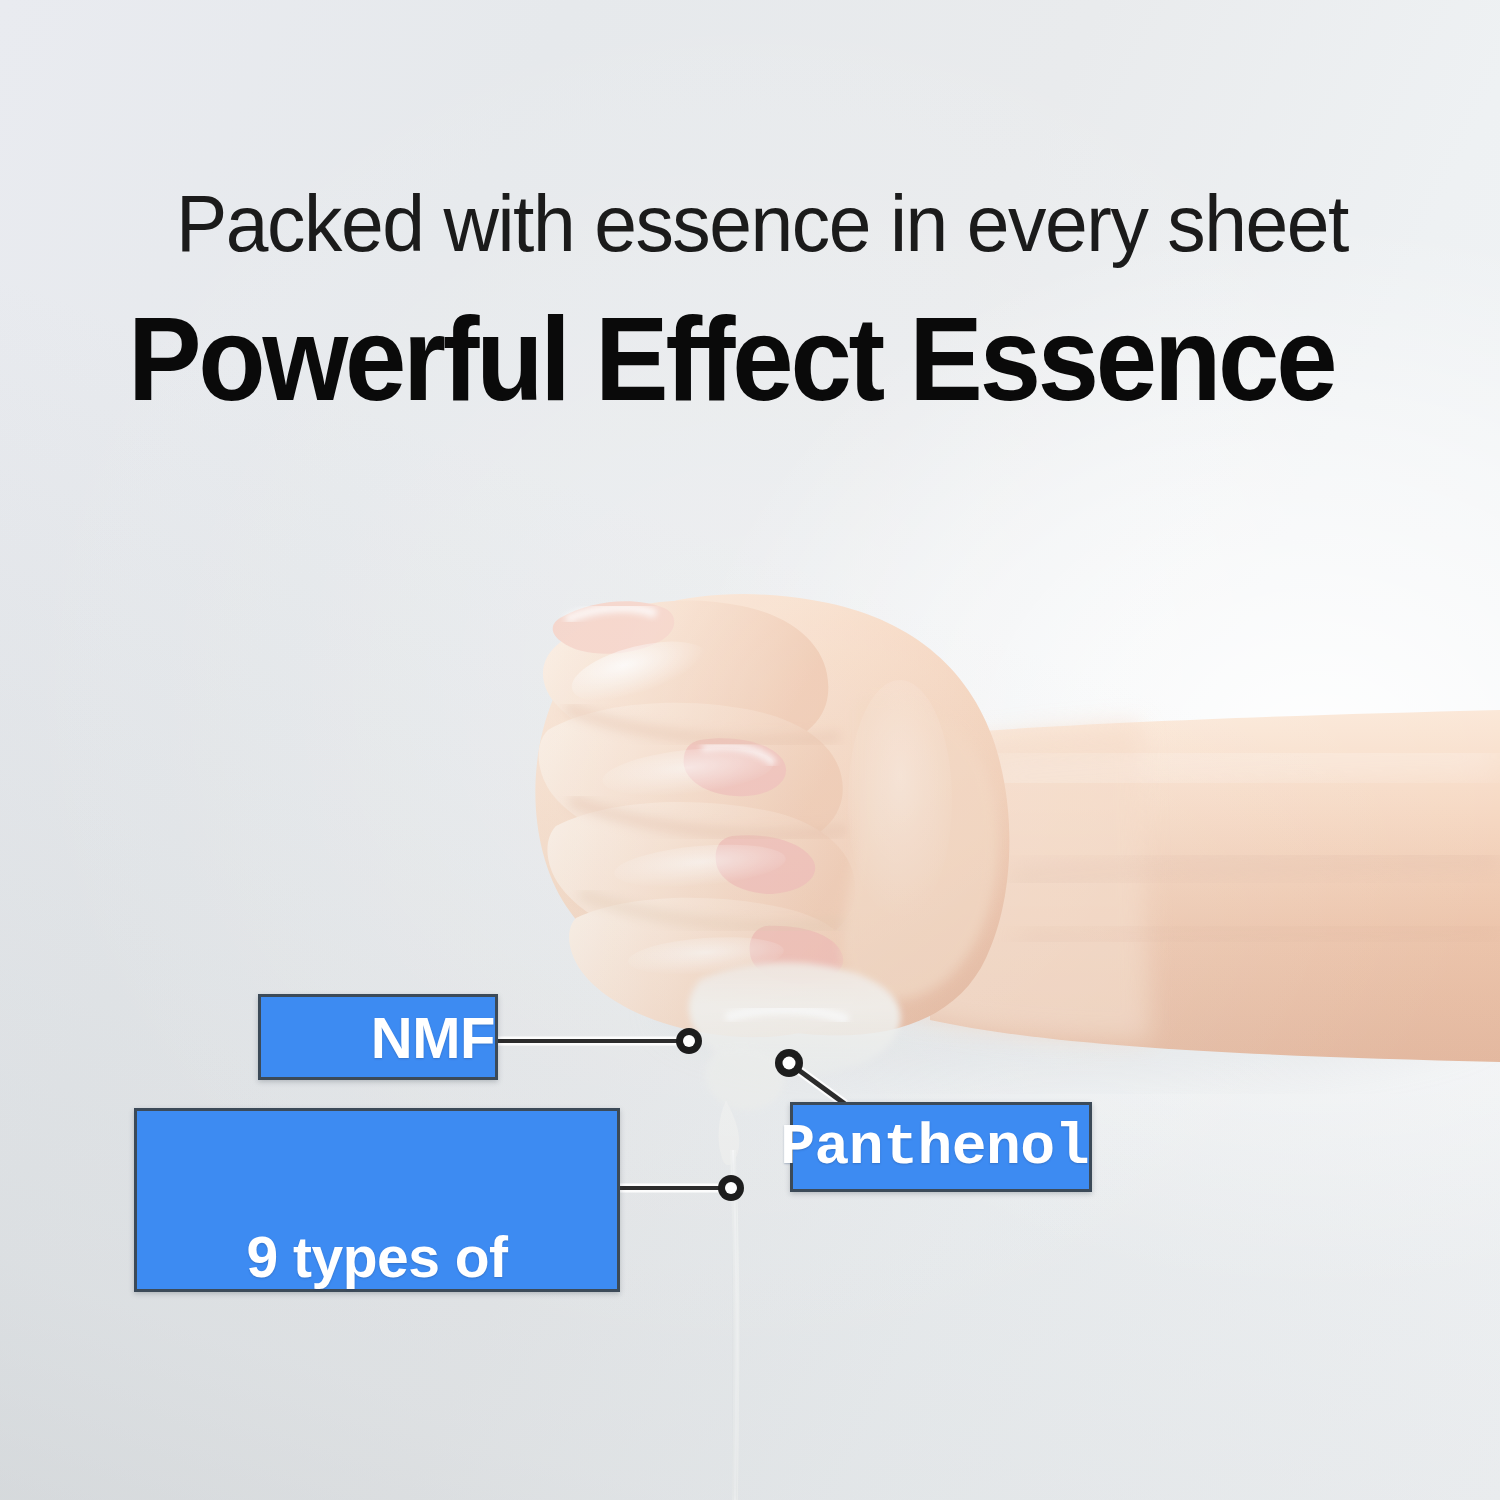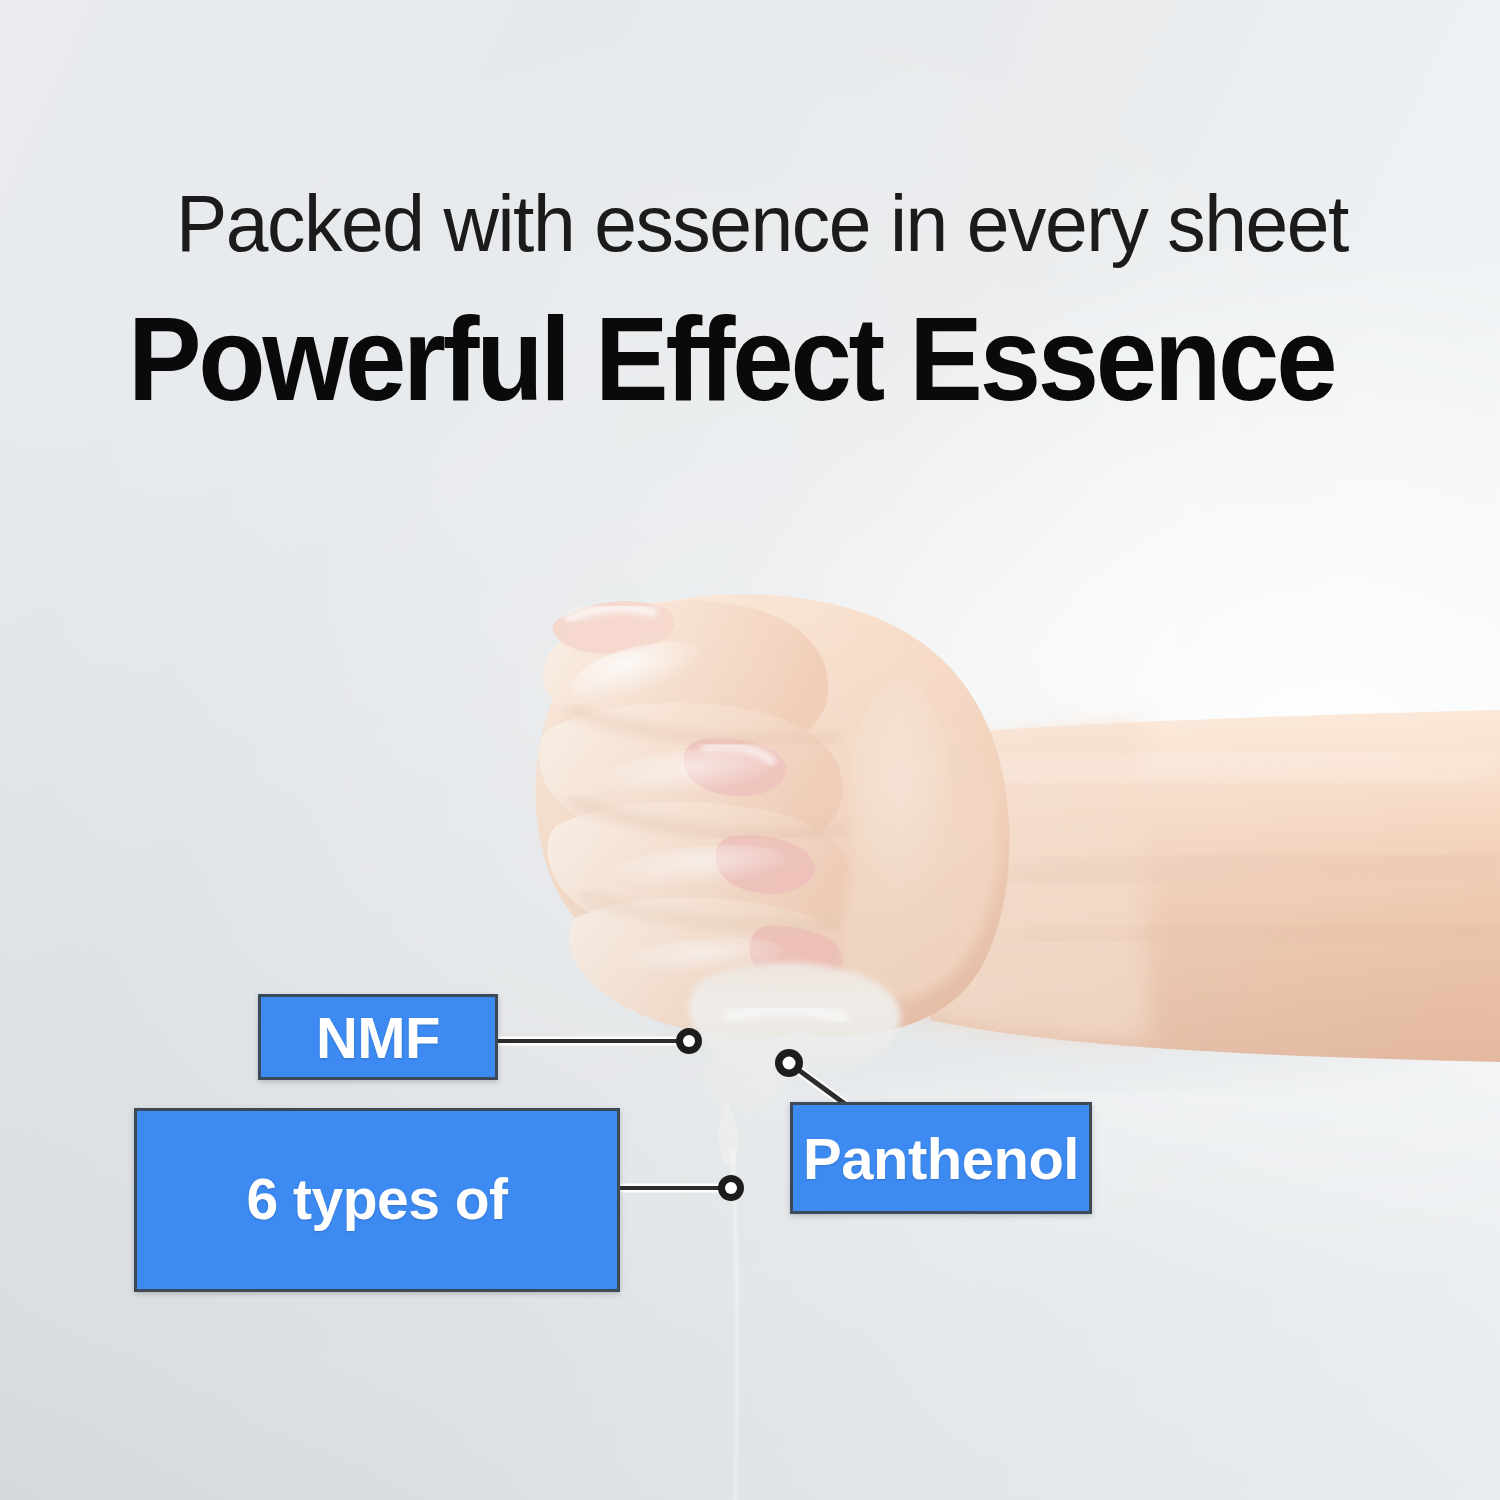--- a/index.html
+++ b/index.html
@@ -70,21 +70,21 @@
   }
 
   
   .callout {
     position: absolute;
     box-sizing: border-box;
     background: #3d8bf2;
     border: 3px solid #3c4a58;
     display: flex;
     align-items: center;
-    justify-content: center;
+    justify-content: flex-end;
     color: #ffffff;
     font-weight: 700;
     text-align: center;
     letter-spacing: -0.5px;
     box-shadow: 0 2px 5px rgba(70,80,90,0.28);
     text-shadow: 0 1px 2px rgba(30,60,110,0.30);
   }
   #callout-nmf {
     left: 258px; top: 994px;
     width: 240px; height: 86px;
@@ -93,22 +93,23 @@
   #callout-ha {
     left: 134px; top: 1108px;
     width: 486px; height: 184px;
     font-size: 57px;
     line-height: 1.08;
     flex-direction: column;
   }
   #callout-ha .line { display: block; white-space: nowrap; }
   #callout-panthenol {
     left: 790px; top: 1102px;
-    width: 302px; height: 112px;
+    width: 302px; height: 90px;
     font-size: 58px;
+    font-family: Liberation Mono, monospace;
   }
 
   
   #connectors {
     position: absolute;
     left: 0; top: 0;
     width: 1500px; height: 1500px;
     pointer-events: none;
   }
 </style>
@@ -279,20 +280,20 @@
     <circle cx="731" cy="1188" r="6" fill="#ffffff"></circle>
     <circle cx="789" cy="1063" r="14" fill="#1d1d1d"></circle>
     <circle cx="789" cy="1063" r="6.5" fill="#ffffff"></circle>
   </svg>
 
   <div class="callout" id="callout-nmf">
     <span>NMF</span>
   </div>
 
   <div class="callout" id="callout-ha">
-    <span class="line">6 types of</span>
+    <span class="line">9 types of</span>
   </div>
 
   <div class="callout" id="callout-panthenol">
     <span>Panthenol</span>
   </div>
 
 </div>
 
 </body></html>

